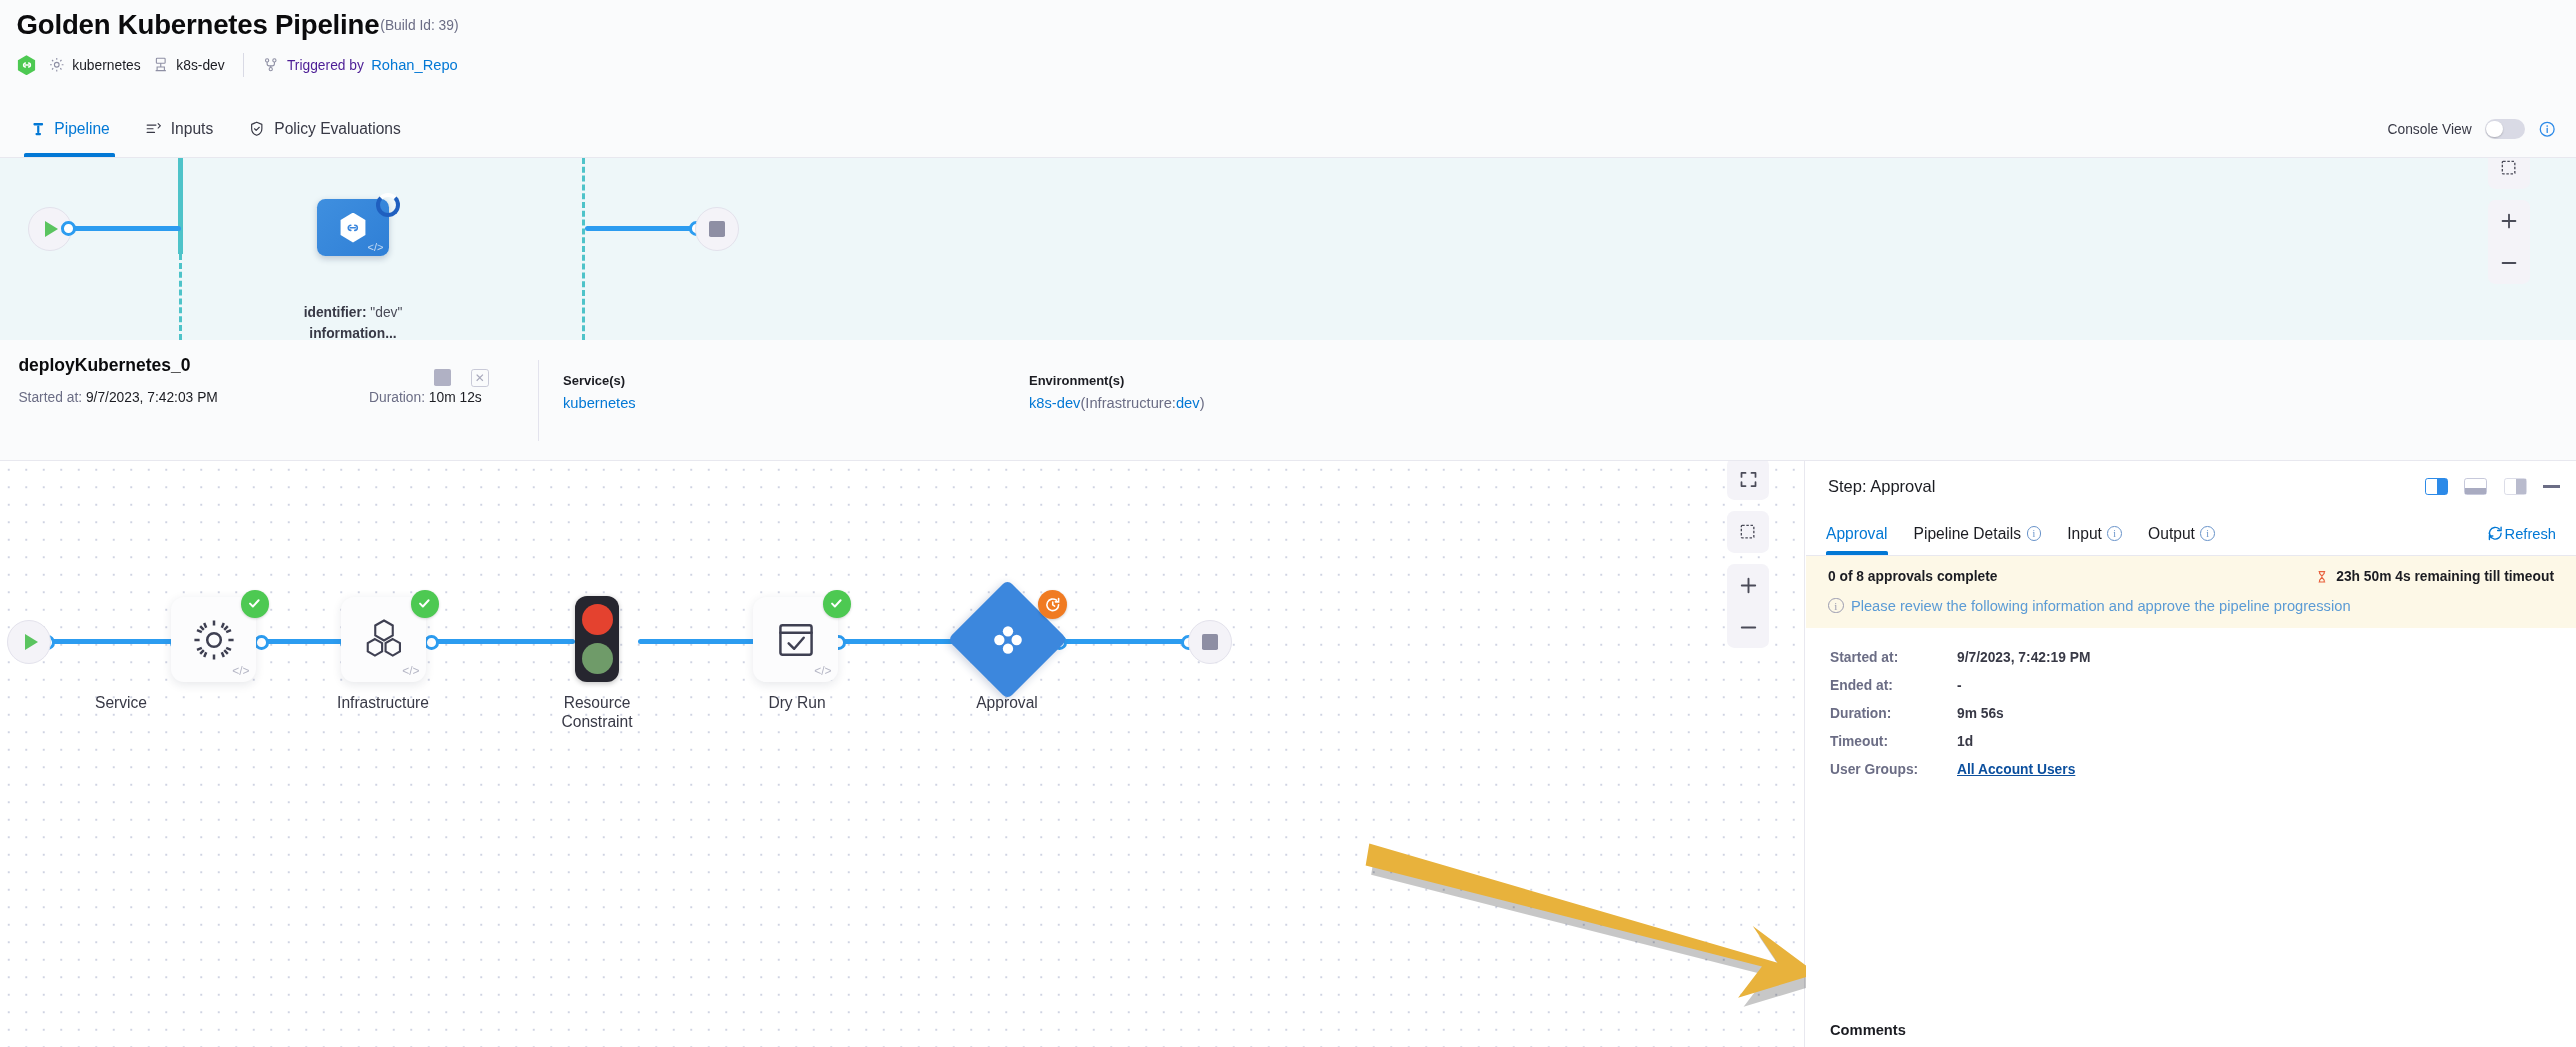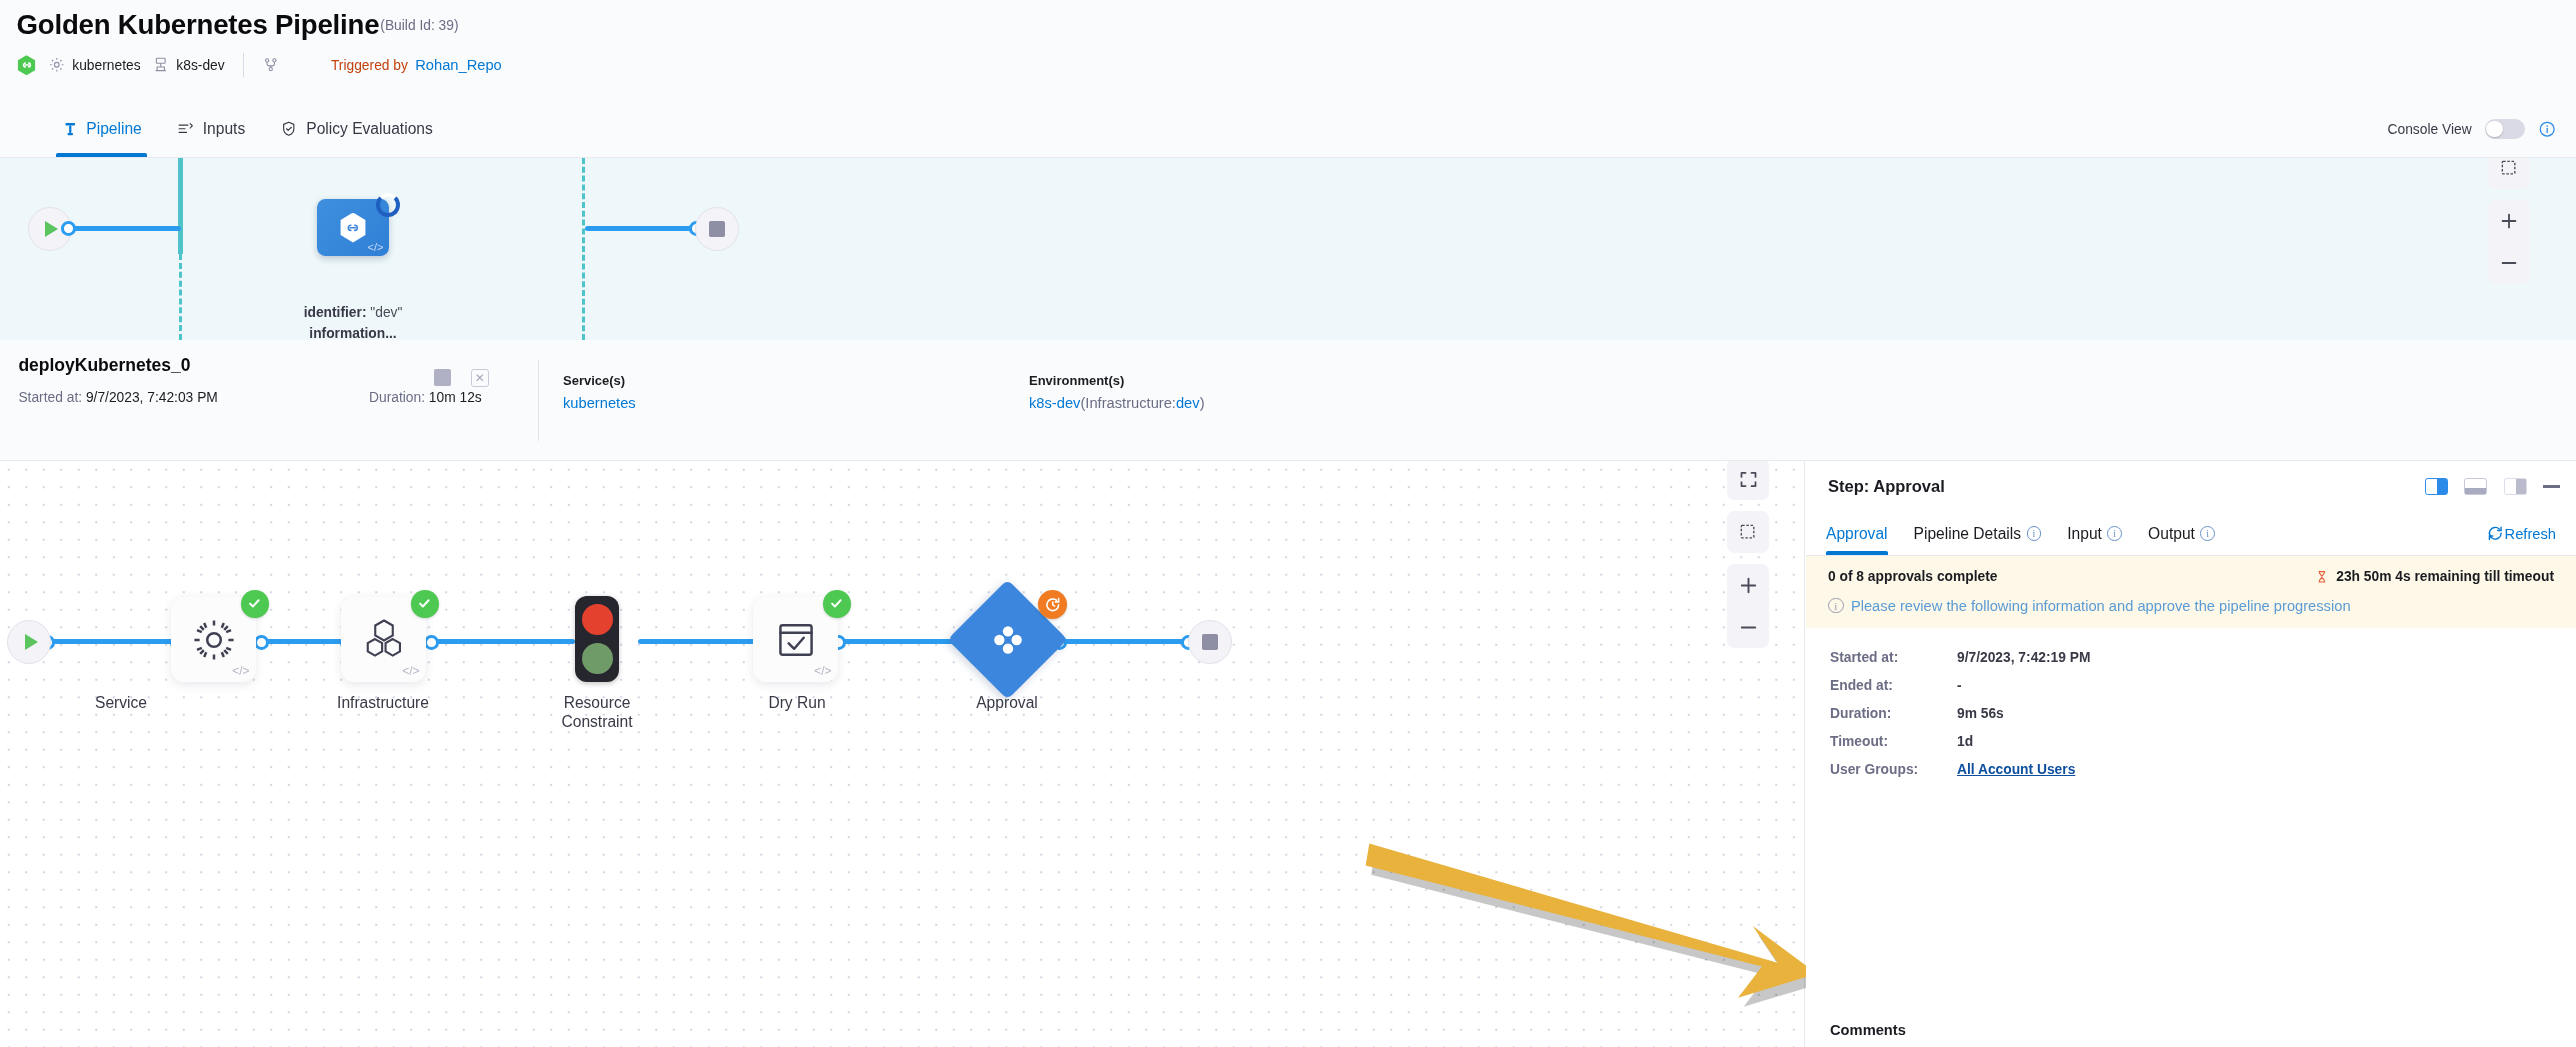--- a/index.html
+++ b/index.html
@@ -19,39 +19,39 @@
     padding: 9.2px 0 0 16.5px;
   }
   .title-row { display: flex; align-items: center; gap: 1px; }
   .pipeline-title { font-size: 27.6px; font-weight: 700; letter-spacing: -0.2px; color: #0b0b0d; }
   .build-id { font-size: 13.8px; color: #6b6d85; font-weight: 400; }
 
   .meta-row { display: flex; align-items: center; gap: 11px; margin-top: 12px; }
   .meta-item { display: flex; align-items: center; gap: 7.3px; font-size: 13.8px; color: #1b1c22; }
   .meta-sep { width: 0.9px; height: 24px; background: #d9dae5; margin: 0 7.3px; }
   .meta-link { color: #0278d5; font-size: 14.7px; }
-  .triggered-label { color: #c2410c; font-size: 13.8px; margin-left: 44px; }
+  .triggered-label { color: #4c1d95; font-size: 13.8px; }
 
   .status-hex {
     width: 20px; height: 20px; background: #4dc952;
     clip-path: polygon(50% 0%, 93% 25%, 93% 75%, 50% 100%, 7% 75%, 7% 25%);
     display: flex; align-items: center; justify-content: center;
   }
   .status-hex svg { width: 12px; height: 12px; }
 
   .ic { display: inline-flex; align-items: center; justify-content: center; }
   .ic svg { display: block; }
 
   
   .tabbar {
     position: absolute; left: 0; top: 101px; width: 2576px; height: 57px;
     background: #fafbfc; border-bottom: 0.9px solid #e8e8ef;
     display: flex; align-items: stretch;
   }
-  .tabs { display: flex; align-items: stretch; padding-left: 16.5px; gap: 9.2px; margin-left: 32px; }
+  .tabs { display: flex; align-items: stretch; padding-left: 16.5px; gap: 9.2px; }
   .tab {
     display: flex; align-items: center; gap: 8.3px;
     padding: 0 13px; font-size: 15.6px; color: #383946; cursor: pointer;
     position: relative;
   }
   .tab.active { color: #0278d5; font-weight: 400; }
   .tab.active::after {
     content: ''; position: absolute; left: 7.3px; right: 7.3px; bottom: 0;
     height: 3.7px; background: #0278d5; border-radius: 1.8px 1.8px 0 0;
   }
@@ -204,21 +204,21 @@
 
   
   .panel {
     position: absolute; left: 1806px; top: 461px; width: 770px; height: 586px;
     background: #ffffff; display: flex; flex-direction: column;
   }
   .panel-head {
     height: 51px; display: flex; align-items: center; padding: 0 16.5px 0 22px;
     border-bottom: 0;
   }
-  .panel-title { font-size: 16.5px; color: #1b1c22; font-weight: bold; }
+  .panel-title { font-size: 16.5px; color: #1b1c22; }
   .panel-head-icons { margin-left: auto; display: flex; align-items: center; gap: 16.5px; }
   .layout-ic { width: 23px; height: 17.5px; border-radius: 2.8px; position: relative; cursor: pointer; }
   .li-right { border: 1.8px solid #2c8ae8; background: #fff; }
   .li-right::after { content:''; position:absolute; right:0; top:0; bottom:0; width:9.2px; background:#2c8ae8; }
   .li-bottom { border: 1.8px solid #c7c9db; background: #fff; }
   .li-bottom::after { content:''; position:absolute; left:0; right:0; bottom:0; height:6.4px; background:#a9abc1; }
   .li-rightdim { border: 1.8px solid #dcdde8; background: #fff; }
   .li-rightdim::after { content:''; position:absolute; right:0; top:0; bottom:0; width:9.2px; background:#b9bbcd; }
   .minus-ic { width: 16.5px; height: 2.8px; background: #6b6d85; cursor: pointer; }
 

